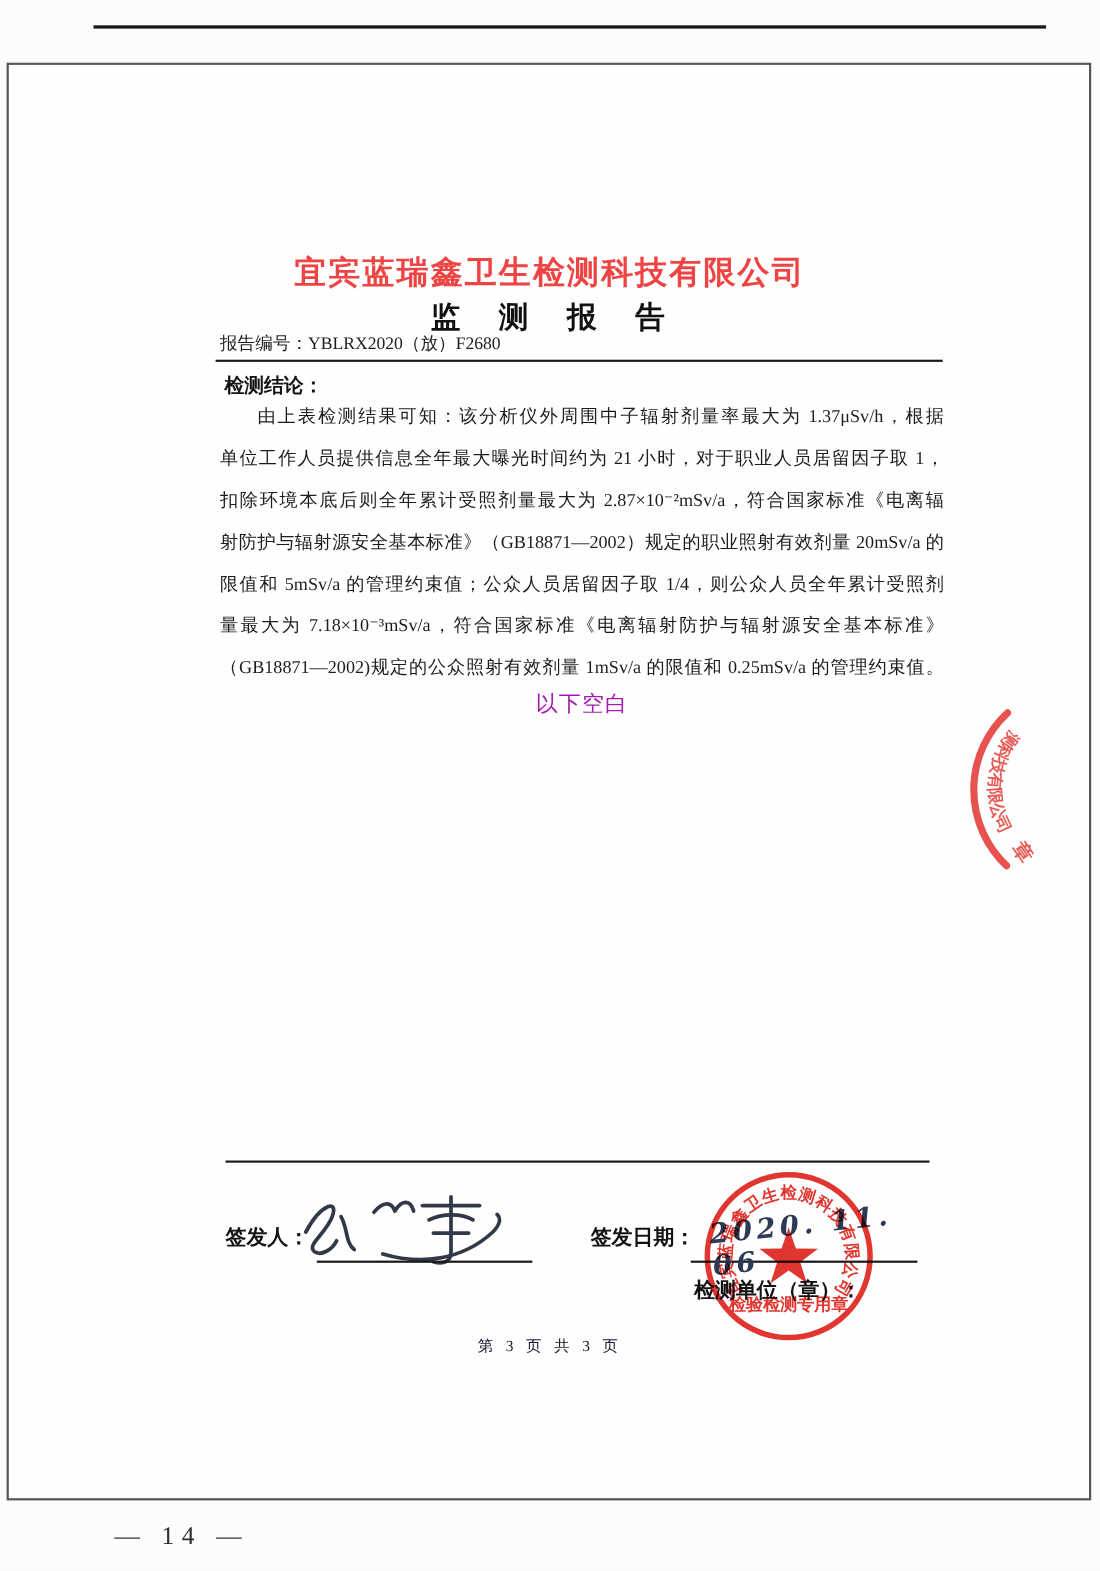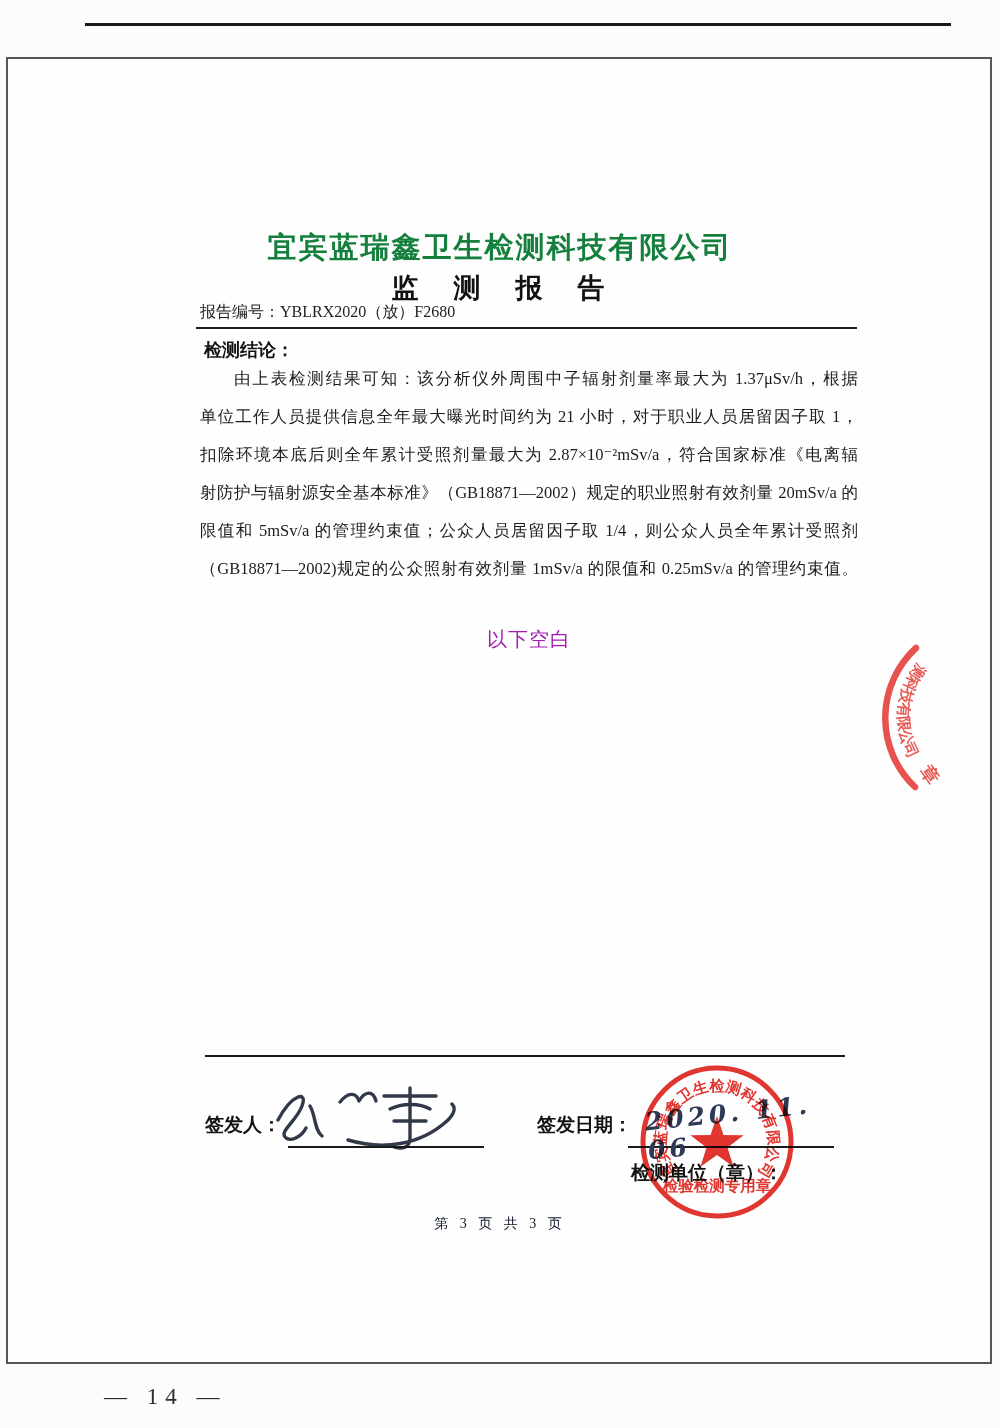--- a/index.html
+++ b/index.html
@@ -7,21 +7,21 @@
   .page{
     position:relative;width:1000px;height:1428px;background:#fcfcfb;
     font-family:"Liberation Serif","DejaVu Serif",serif;color:#1b1b1b;
     overflow:hidden;margin:0 auto;
   }
   .top-rule{position:absolute;left:85px;top:23px;width:866px;height:3px;background:#1a1a1a;}
   .frame{position:absolute;left:6px;top:57px;width:982px;height:1303px;border:2px solid #565656;background:#fefefe;}
   .company-title{
     position:absolute;left:0;top:228px;width:1000px;text-align:center;
     font-family:"Liberation Sans","DejaVu Sans",sans-serif;font-weight:700;
-    font-size:29px;letter-spacing:2px;color:#15803d;
+    font-size:29px;letter-spacing:2px;color:#ef4444;
   }
   .report-title{
     position:absolute;left:0;top:270px;width:1000px;text-align:center;
     font-family:"Liberation Sans","DejaVu Sans",sans-serif;font-weight:700;
     font-size:27px;letter-spacing:4px;color:#111;
   }
   .report-no{position:absolute;left:200px;top:302px;font-size:16px;color:#1d1d1d;}
   .report-no-rule{position:absolute;left:196px;top:327px;width:661px;height:2px;background:#1c1c1c;}
   .conclusion-heading{
     position:absolute;left:204px;top:338px;
@@ -67,20 +67,21 @@
   <div class="report-no-rule"></div>
 
   <div class="conclusion-heading">检测结论：</div>
 
   <div class="para">
     <div class="para-line indent">由上表检测结果可知：该分析仪外周围中子辐射剂量率最大为 1.37μSv/h，根据</div>
     <div class="para-line">单位工作人员提供信息全年最大曝光时间约为 21 小时，对于职业人员居留因子取 1，</div>
     <div class="para-line">扣除环境本底后则全年累计受照剂量最大为 2.87×10⁻²mSv/a，符合国家标准《电离辐</div>
     <div class="para-line">射防护与辐射源安全基本标准》（GB18871—2002）规定的职业照射有效剂量 20mSv/a 的</div>
     <div class="para-line">限值和 5mSv/a 的管理约束值；公众人员居留因子取 1/4，则公众人员全年累计受照剂</div>
+    <div class="para-line">量最大为 7.18×10⁻³mSv/a，符合国家标准《电离辐射防护与辐射源安全基本标准》</div>
     <div class="para-line">（GB18871—2002)规定的公众照射有效剂量 1mSv/a 的限值和 0.25mSv/a 的管理约束值。</div>
   </div>
 
   <div class="end-note">以下空白</div>
 
   <svg class="side-stamp-svg" width="110" height="180" viewBox="0 0 110 180">
     <path d="M63,20 A95,95 0 0 0 62,159" fill="none" stroke="#e0251f" stroke-width="6.5" stroke-linecap="round" opacity="0.9"></path>
     <g id="side-stamp-text" font-family="Liberation Sans, DejaVu Sans, sans-serif" font-weight="bold">
         <text x="65.10614054545863" y="44.261037964618424" text-anchor="middle" dominant-baseline="central" font-size="15" fill="#e0251f" opacity="0.85" transform="rotate(125 65.10614054545863 44.261037964618424)">测</text>
         <text x="58.3079926111413" y="56.035775584225455" text-anchor="middle" dominant-baseline="central" font-size="15" fill="#e0251f" opacity="0.85" transform="rotate(115 58.3079926111413 56.035775584225455)">科</text>

